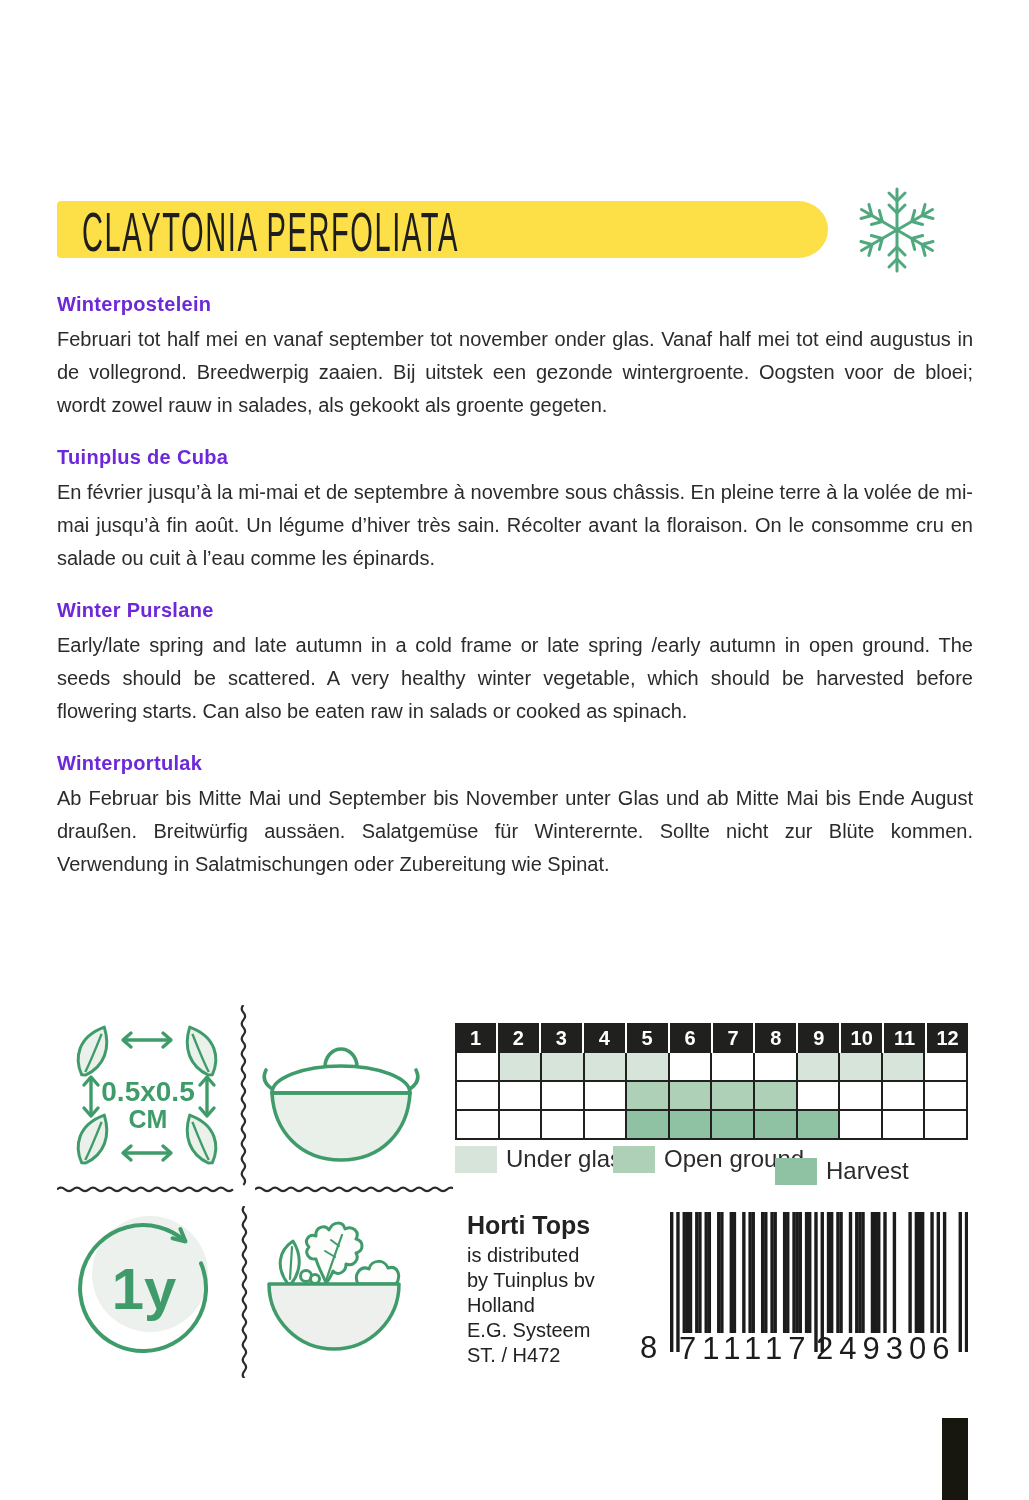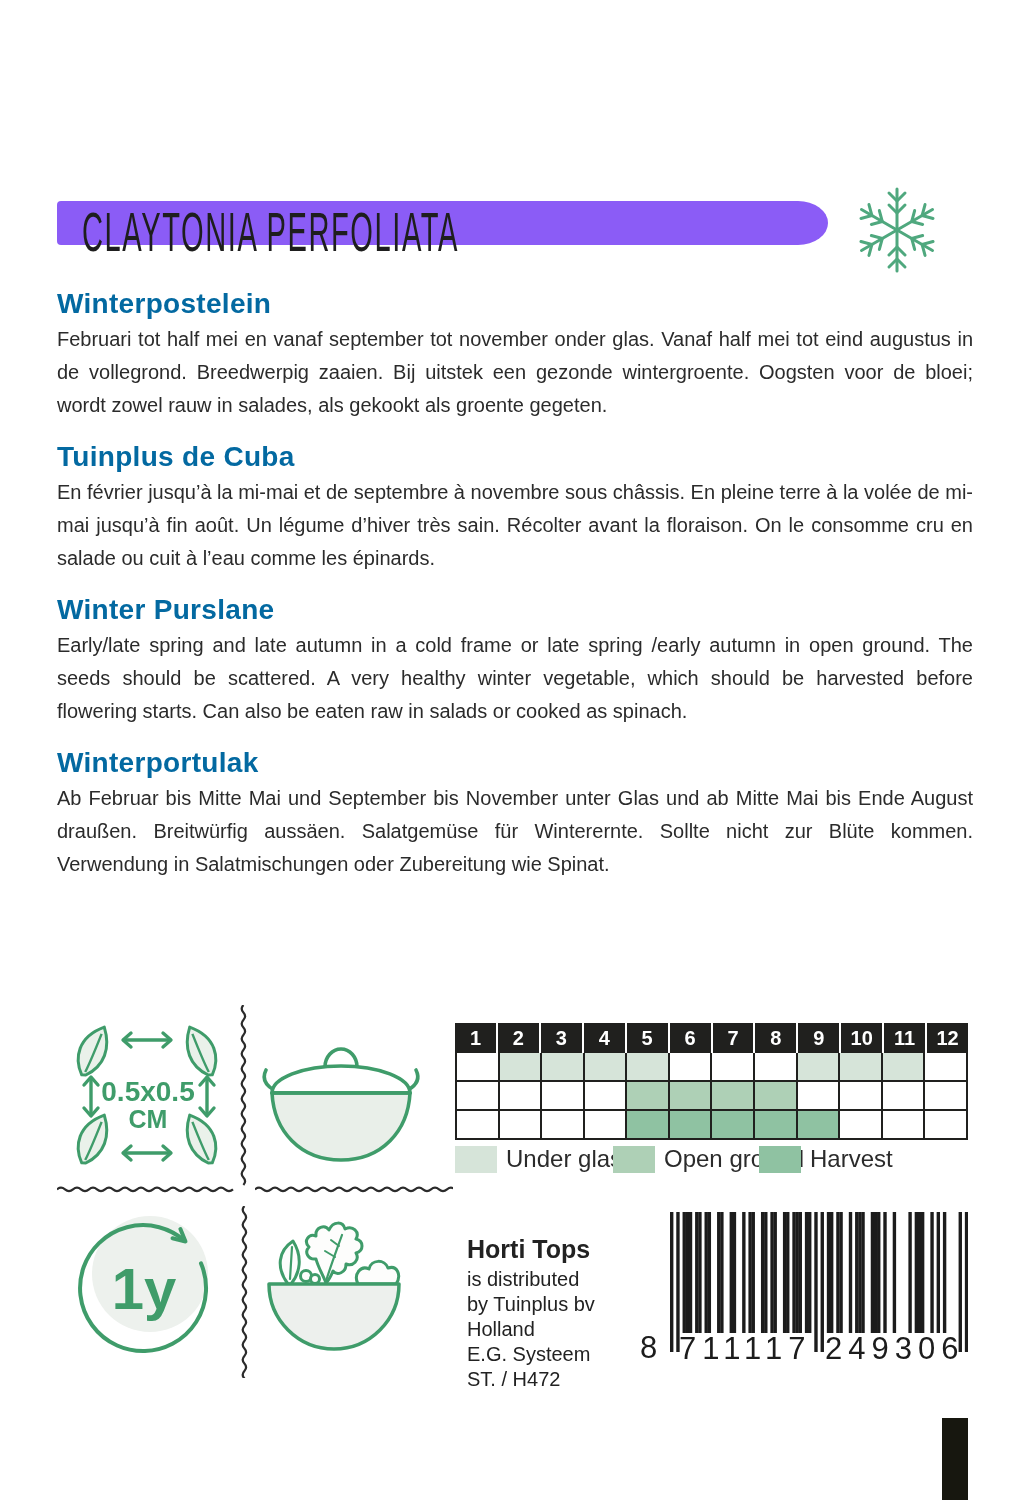--- a/index.html
+++ b/index.html
@@ -2,34 +2,34 @@
 <html><head>
 <meta charset="utf-8">
 <style>
   html,body{margin:0;padding:0;background:#ffffff;}
   .page{
     position:relative;width:1029px;height:1500px;background:#ffffff;
     font-family:"Liberation Sans",sans-serif;overflow:hidden;
   }
   
   .title-band{
-    position:absolute;left:57px;top:201px;width:771px;height:44px;
-    background:#8b5cf6;border-radius:4px 30px 30px 4px / 4px 50% 50% 4px;
+    position:absolute;left:57px;top:201px;width:771px;height:57px;
+    background:#fde047;border-radius:4px 30px 30px 4px / 4px 50% 50% 4px;
   }
   .title-text{
     position:absolute;left:25px;top:7px;white-space:nowrap;
     font-size:56px;line-height:48px;color:#1e1e1e;letter-spacing:3px;
     transform:scaleX(0.52);transform-origin:left top;
   }
   .snowflake{position:absolute;left:851px;top:184px;}
   
   .text-col{position:absolute;left:57px;top:289px;width:916px;}
   .sec-head{
-    margin:0 0 4px 0;font-size:28px;line-height:30px;font-weight:bold;
-    color:#0369a1;letter-spacing:0.3px;
+    margin:0 0 4px 0;font-size:20px;line-height:30px;font-weight:bold;
+    color:#6d28d9;letter-spacing:0.3px;
   }
   .sec-body{
     margin:0 0 20px 0;font-size:20px;line-height:33px;color:#2b2b2b;
     text-align:justify;
   }
   
   .icon-svg{position:absolute;}
   .wave{position:absolute;}
   
   .calendar{position:absolute;left:455px;top:1023px;width:513px;}
@@ -45,33 +45,33 @@
     display:grid;grid-template-columns:repeat(12,1fr);grid-auto-rows:27px;
     gap:2px;background:#20201e;border:2px solid #20201e;border-top:0;
   }
   .cal-cell{background:#ffffff;}
   
   .legend{position:absolute;left:455px;top:1145px;width:513px;height:30px;}
   .legend-item{position:absolute;top:0;display:flex;align-items:center;}
   .legend-swatch{width:42px;height:27px;display:inline-block;}
   .legend-label{margin-left:9px;font-size:24px;color:#2b2b2b;white-space:nowrap;}
   
-  .distrib{position:absolute;left:467px;top:1210px;width:185px;color:#222;margin-top:24px;}
+  .distrib{position:absolute;left:467px;top:1210px;width:185px;color:#222;}
   .distrib-name{font-size:25px;font-weight:bold;line-height:30px;margin-bottom:3px;}
   .distrib-line{font-size:20px;line-height:25px;}
   
   .barcode{position:absolute;left:640px;top:1212px;width:330px;height:155px;}
   .bc-prefix{position:absolute;left:0;top:118px;font-size:31px;color:#1c1c1c;}
   .bc-bars{position:absolute;left:30px;top:0;}
   .bc-digits{
     position:absolute;top:119px;height:32px;font-size:31px;color:#1c1c1c;
     letter-spacing:6px;text-align:left;white-space:nowrap;
   }
   .bc-left{left:39px;width:132px;}
-  .bc-right{left:185px;width:132px;}
+  .bc-right{left:176px;width:132px;}
   
   .print-mark{position:absolute;left:942px;top:1418px;width:26px;height:82px;background:#17170f;}
 </style>
 </head>
 <body>
 
 <div class="page">
 
   <div class="title-band">
     <div class="title-text">CLAYTONIA PERFOLIATA</div>
@@ -209,21 +209,21 @@
 
   <div class="legend" id="legend">
       <div class="legend-item" style="left: 0px;">
         <span class="legend-swatch" style="background: rgb(214, 228, 217);"></span>
         <span class="legend-label">Under glass</span>
       </div>
       <div class="legend-item" style="left: 158px;">
         <span class="legend-swatch" style="background: rgb(174, 208, 182);"></span>
         <span class="legend-label">Open ground</span>
       </div>
-      <div class="legend-item" style="left: 304px;">
+      <div class="legend-item" style="left: 320px; margin-top: 12px;">
         <span class="legend-swatch" style="background: rgb(143, 194, 162);"></span>
         <span class="legend-label">Harvest</span>
       </div>
     </div>
 
   <svg class="wave" style="left:240px;top:1005px;" width="10" height="184">
       <path id="wv1" fill="none" stroke="#2b2b2b" stroke-width="2.2" d="M3.4,0 Q0,3.75 3.4,7.5 Q6.8,11.25 3.4,15 Q0,18.75 3.4,22.5 Q6.8,26.25 3.4,30 Q0,33.75 3.4,37.5 Q6.8,41.25 3.4,45 Q0,48.75 3.4,52.5 Q6.8,56.25 3.4,60 Q0,63.75 3.4,67.5 Q6.8,71.25 3.4,75 Q0,78.75 3.4,82.5 Q6.8,86.25 3.4,90 Q0,93.75 3.4,97.5 Q6.8,101.25 3.4,105 Q0,108.75 3.4,112.5 Q6.8,116.25 3.4,120 Q0,123.75 3.4,127.5 Q6.8,131.25 3.4,135 Q0,138.75 3.4,142.5 Q6.8,146.25 3.4,150 Q0,153.75 3.4,157.5 Q6.8,161.25 3.4,165 Q0,168.75 3.4,172.5 Q6.8,176.25 3.4,180"></path>
     </svg>
   <svg class="wave" style="left:57px;top:1186px;" width="178" height="10">
       <path id="wh1" fill="none" stroke="#2b2b2b" stroke-width="2.2" d="M0,3.4 Q4,0 8,3.4 Q12,6.8 16,3.4 Q20,0 24,3.4 Q28,6.8 32,3.4 Q36,0 40,3.4 Q44,6.8 48,3.4 Q52,0 56,3.4 Q60,6.8 64,3.4 Q68,0 72,3.4 Q76,6.8 80,3.4 Q84,0 88,3.4 Q92,6.8 96,3.4 Q100,0 104,3.4 Q108,6.8 112,3.4 Q116,0 120,3.4 Q124,6.8 128,3.4 Q132,0 136,3.4 Q140,6.8 144,3.4 Q148,0 152,3.4 Q156,6.8 160,3.4 Q164,0 168,3.4 Q172,6.8 176,3.4"></path>

